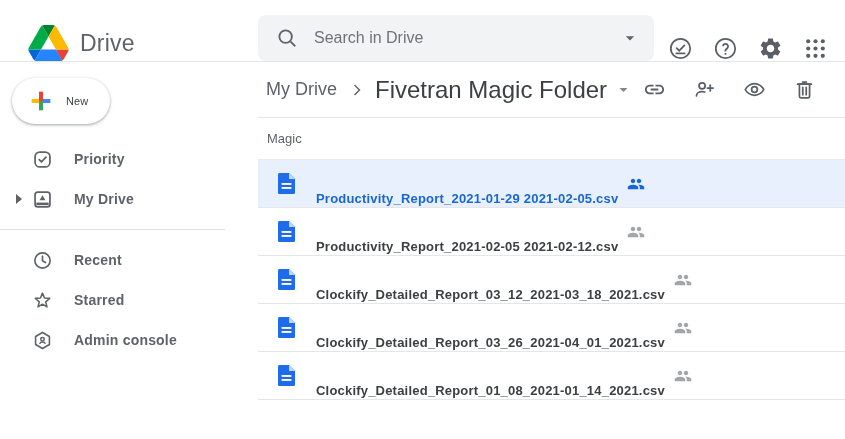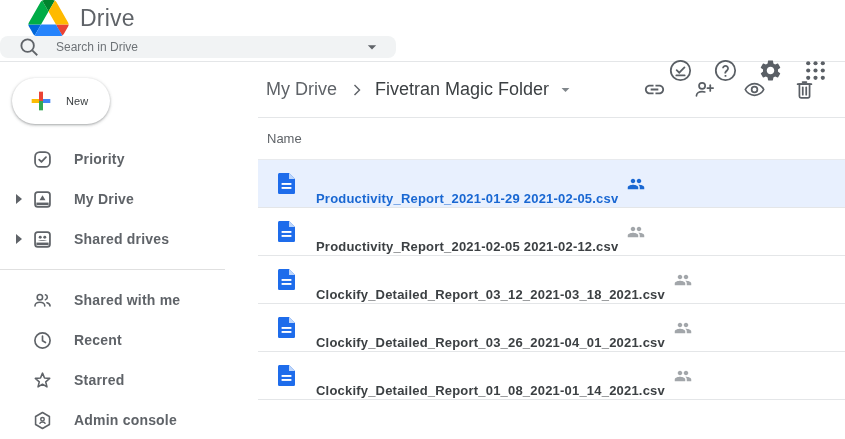--- a/index.html
+++ b/index.html
@@ -1,30 +1,30 @@
 <!DOCTYPE html>
 <html><head>
 <meta charset="utf-8">
 <style>
   * { margin:0; padding:0; box-sizing:border-box; }
   html,body { width:845px; height:439px; overflow:hidden; background:#fff;
     font-family:"Liberation Sans","DejaVu Sans",sans-serif; }
   svg { display:block; }
 
   
-  .header { height:62px; display:flex; align-items:flex-start; border-bottom:1px solid #e4e6e8;flex-direction:column; }
+  .header { height:62px; display:flex; align-items:flex-end; border-bottom:1px solid #e4e6e8; }
   .header-left { width:258px; flex:none; display:flex; align-items:center; padding-left:28px; }
   .logo-svg { width:41px; height:36px; }
   .app-title { font-size:23px; color:#5f6368; margin-left:11px; letter-spacing:.2px; }
 
   .search-bar { width:396px; height:46px; background:#f1f3f4; border-radius:8px;
     display:flex; align-items:center; padding:0 14px 0 18px; }
   .search-bar .s-icon { width:22px; height:22px; color:#5f6368; flex:none; }
   .search-input { flex:1; border:none; outline:none; background:transparent;
-    font-size:12px; color:#3c4043; margin-left:16px; font-family:inherit; }
+    font-size:16px; color:#3c4043; margin-left:16px; font-family:inherit; }
   .search-input::placeholder { color:#6e7377; opacity:1; }
   .search-caret { width:20px; height:20px; color:#5f6368; cursor:pointer; flex:none; }
 
   .top-icons { margin-left:auto; display:flex; align-items:center; gap:20px; margin-right:17px; }
   .icon-btn { width:25px; height:25px; color:#5a5f65; cursor:pointer; background:none; border:none; padding:0; }
   .icon-btn svg { width:100%; height:100%; }
 
   
   .main { display:flex; height:377px; }
   .sidebar { width:258px; flex:none; padding-top:16px; }
@@ -47,21 +47,21 @@
   .nav-ic svg { width:100%; height:100%; }
   .nav-label { margin-left:21px; font-size:14px; font-weight:bold; color:#5f6368; letter-spacing:.2px; }
 
   .side-divider { border-top:1px solid #e0e0e0; margin:10px 33px 10px 0; }
 
   
   .crumb-bar { height:56px; display:flex; align-items:center; padding-left:8px;
     border-bottom:1px solid #e4e6e8; }
   .crumb-link { font-size:18px; color:#5f6368; cursor:pointer; }
   .crumb-chevron { width:20px; height:20px; color:#5f6368; margin:1px 8px 0 10px; }
-  .crumb-current { font-size:18px; color:#3c4043; cursor:pointer; }
+  .crumb-current { font-size:24px; color:#3c4043; cursor:pointer; }
   .crumb-caret { width:19px; height:19px; color:#80868b; margin-left:7px; cursor:pointer; }
   .crumb-actions { margin-left:auto; display:flex; align-items:center; gap:27px; margin-right:29px; }
   .crumb-actions .icon-btn { width:23px; height:23px; }
 
   
   .list-header { height:42px; display:flex; align-items:center; padding-left:9px;
     font-size:13px; color:#5f6368; border-bottom:1px solid #e8eaed; cursor:pointer; }
   .file-row { height:48px; display:flex; align-items:center; padding-left:20px;
     border-bottom:1px solid #e4e6e8; cursor:pointer; }
   .file-row.selected { background:#e8f0fe; }
@@ -174,56 +174,23 @@
         <span class="nav-ic">
           <svg viewBox="0 0 24 24">
             <rect x="3.5" y="3.5" width="17" height="17" rx="3" fill="none" stroke="currentColor" stroke-width="2"></rect>
             <path d="M12 7.2l3.4 5.6H8.6z" fill="currentColor"></path>
             <line x1="5" y1="17" x2="19" y2="17" stroke="currentColor" stroke-width="3"></line>
           </svg>
         </span>
         <span class="nav-label">My Drive</span>
       </div>
 
-      <div class="nav-item">
-        <span class="nav-arrow">
-          <svg viewBox="0 0 10 10" fill="currentColor">
-              <path d="M2 0l6 5-6 5z"></path>
-            </svg>
-        </span>
-        <span class="nav-ic">
-          <svg viewBox="0 0 24 24">
-            <rect x="3.5" y="3.5" width="17" height="17" rx="3" fill="none" stroke="currentColor" stroke-width="2"></rect>
-            <circle cx="9.4" cy="9.3" r="1.7" fill="currentColor"></circle>
-            <circle cx="14.6" cy="9.3" r="1.7" fill="currentColor"></circle>
-            <path d="M6.8 13.8c1.4-1.1 9-1.1 10.4 0z" fill="currentColor"></path>
-            <line x1="5" y1="17" x2="19" y2="17" stroke="currentColor" stroke-width="3"></line>
-          </svg>
-        </span>
-        <span class="nav-label">Shared drives</span>
-      </div>
 
       <div class="side-divider"></div>
 
-      <div class="nav-item">
-        <span class="nav-arrow hidden">
-          <svg viewBox="0 0 10 10" fill="currentColor">
-              <path d="M2 0l6 5-6 5z"></path>
-            </svg>
-        </span>
-        <span class="nav-ic">
-          <svg viewBox="0 0 24 24" fill="none" stroke="currentColor" stroke-width="1.8" stroke-linecap="round">
-            <circle cx="9" cy="8.3" r="3.1"></circle>
-            <path d="M3.4 18.2c0-2.6 2.6-4.2 5.6-4.2s5.6 1.6 5.6 4.2"></path>
-            <path d="M15.3 5.5c1.3.3 2.2 1.4 2.2 2.8s-.9 2.5-2.2 2.8"></path>
-            <path d="M17 14.5c2 .5 3.6 1.8 3.6 3.7"></path>
-          </svg>
-        </span>
-        <span class="nav-label">Shared with me</span>
-      </div>
 
       <div class="nav-item">
         <span class="nav-arrow hidden">
           <svg viewBox="0 0 10 10" fill="currentColor">
               <path d="M2 0l6 5-6 5z"></path>
             </svg>
         </span>
         <span class="nav-ic">
           <svg viewBox="0 0 24 24" fill="none" stroke="currentColor" stroke-width="1.9" stroke-linecap="round">
             <circle cx="12" cy="12" r="8.7"></circle>
@@ -303,21 +270,21 @@
             <path d="M10 4.2h4"></path>
             <path d="M4.8 6.5h14.4"></path>
             <path d="M6.7 6.5h10.6v12.6a1.6 1.6 0 0 1-1.6 1.6H8.3a1.6 1.6 0 0 1-1.6-1.6z"></path>
             <line x1="10.2" y1="9.8" x2="10.2" y2="17.4"></line>
             <line x1="13.8" y1="9.8" x2="13.8" y2="17.4"></line>
           </svg>
         </button>
       </div>
     </div>
 
-    <div class="list-header">Name</div>
+    <div class="list-header">Magic</div>
 
     <div class="file-row selected">
       <svg class="file-ic" viewBox="0 0 17 21">
         <path d="M1.6 0h9.4L17 6v13.4c0 .9-.7 1.6-1.6 1.6H1.6C.7 21 0 20.3 0 19.4V1.6C0 .7.7 0 1.6 0z" fill="#1e6ceb"></path>
         <path d="M11 0l6 6h-6z" fill="#bdd6fb"></path>
         <rect x="3.6" y="10" width="9.8" height="1.9" fill="#fff"></rect>
         <rect x="3.6" y="14" width="9.8" height="1.9" fill="#fff"></rect>
       </svg>
       <span class="file-name">Productivity_Report_2021-01-29 2021-02-05.csv</span>
       <span class="shared-ic">

